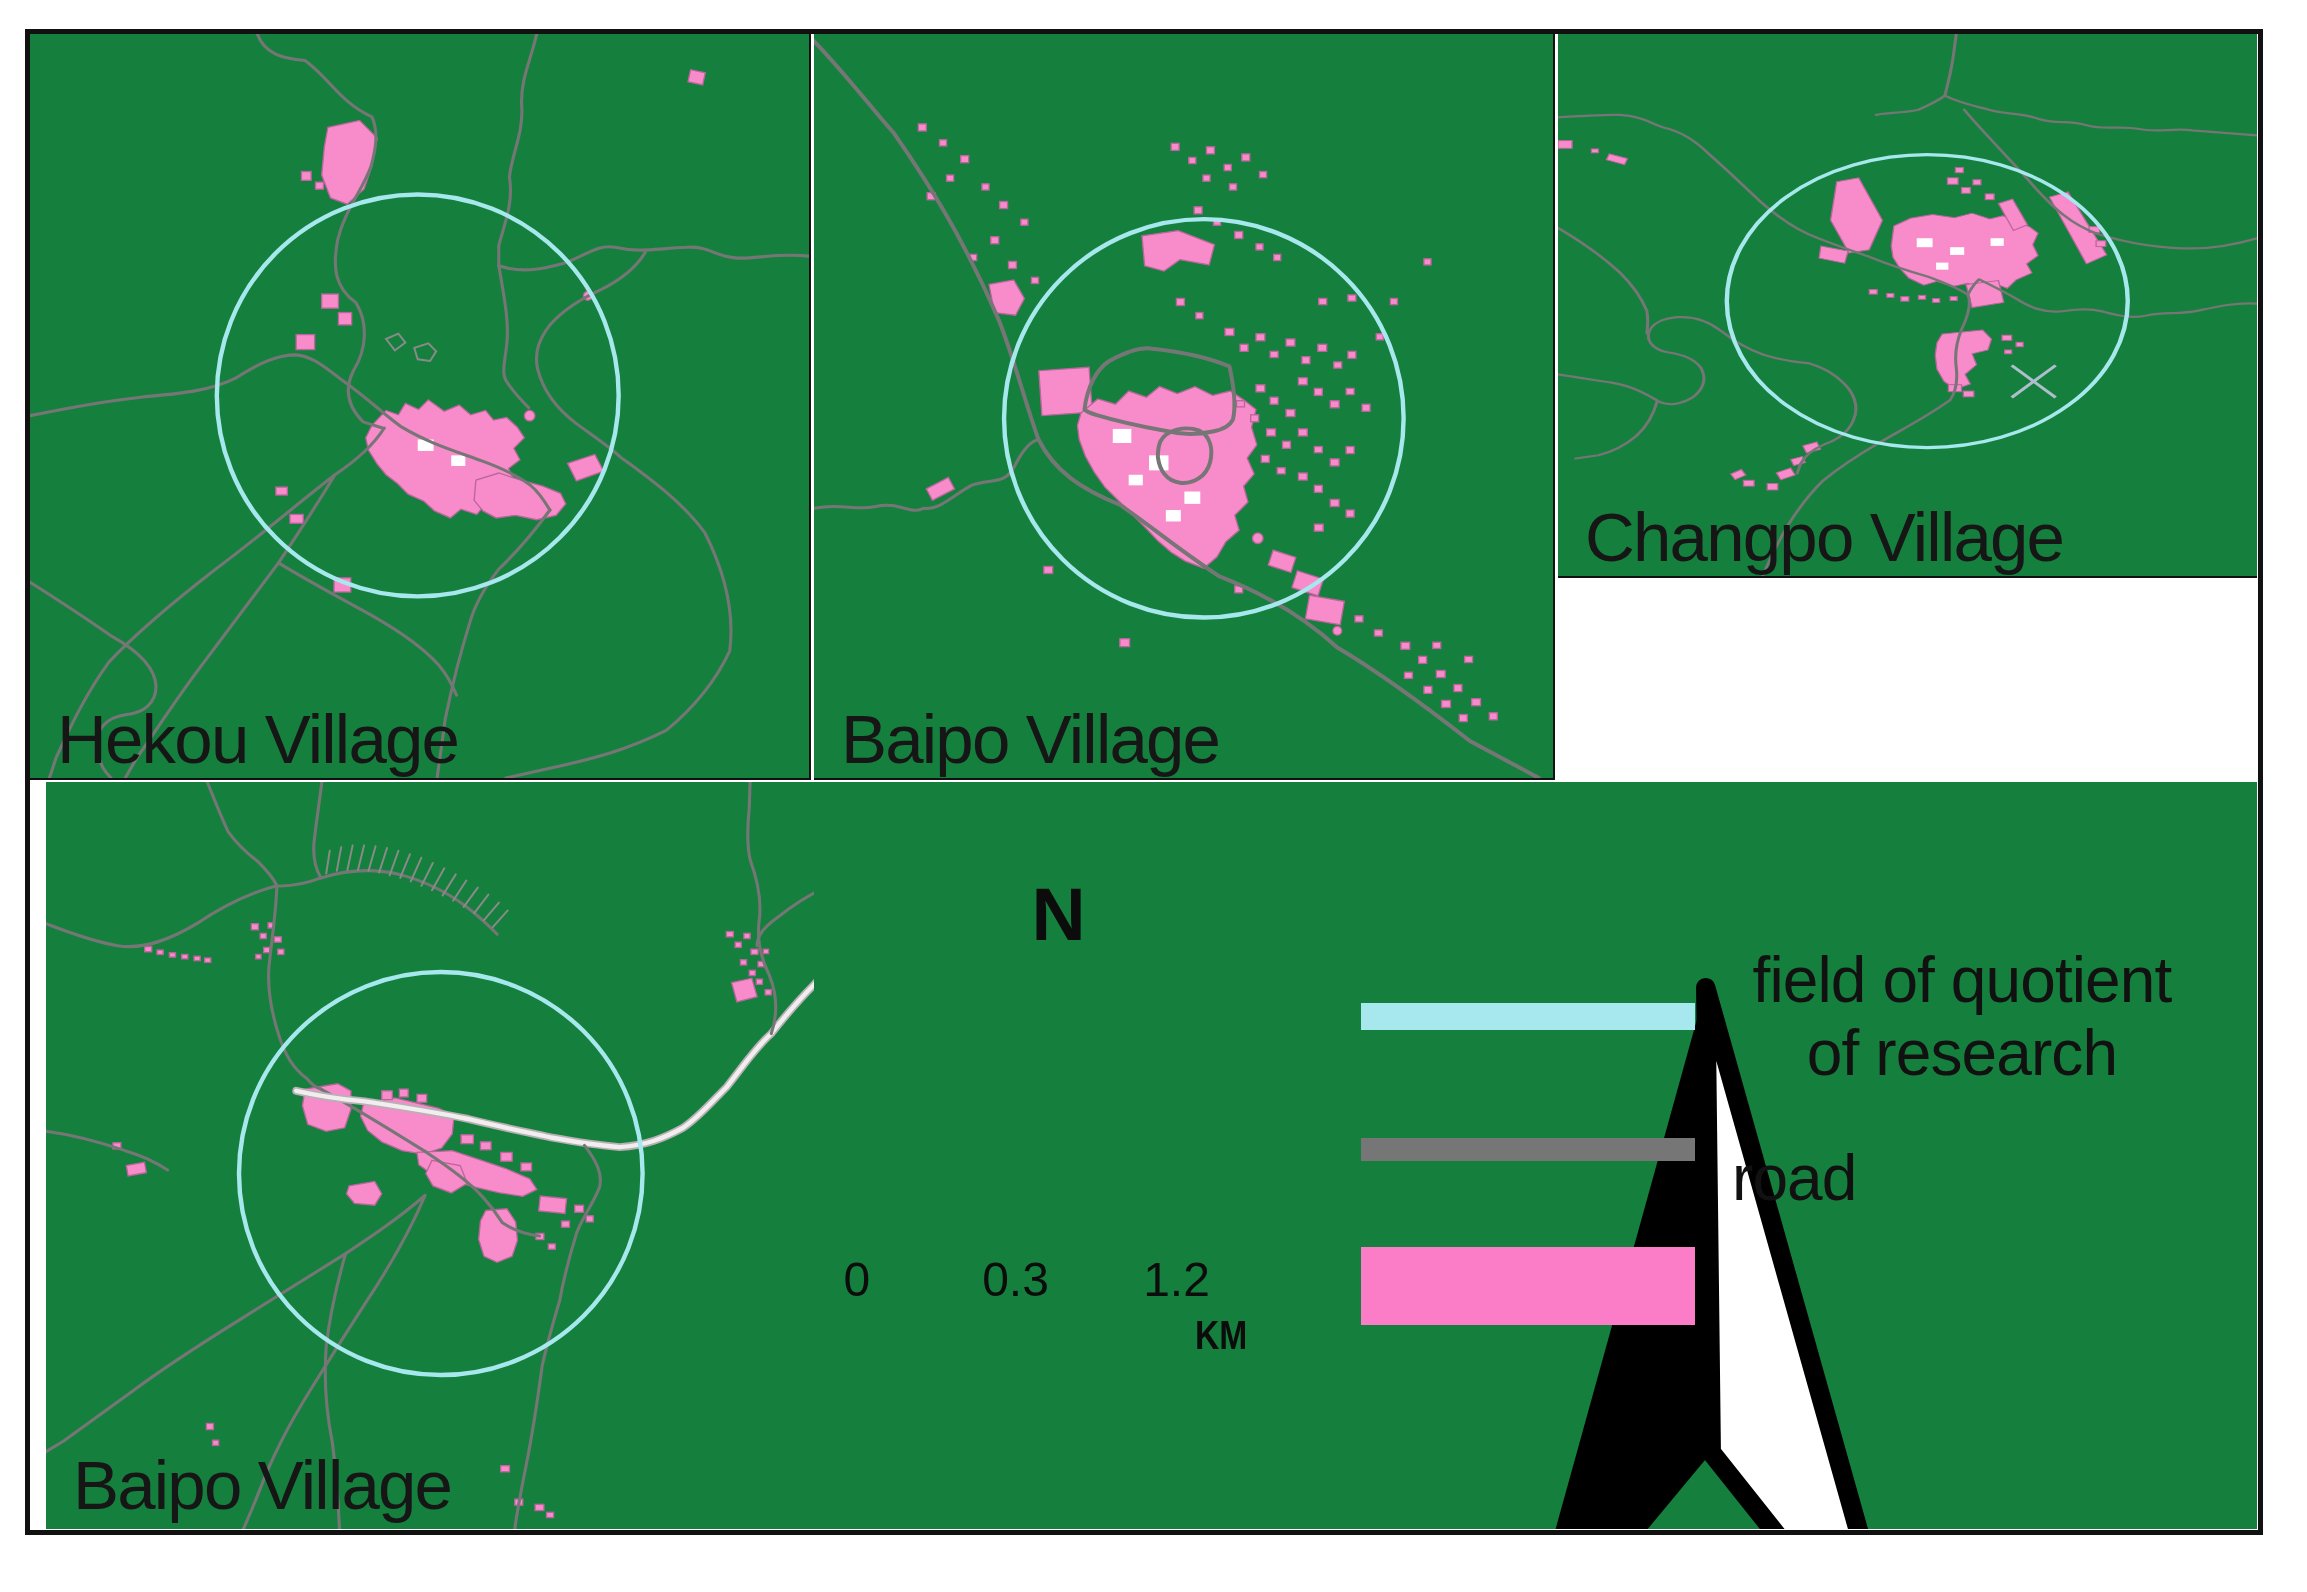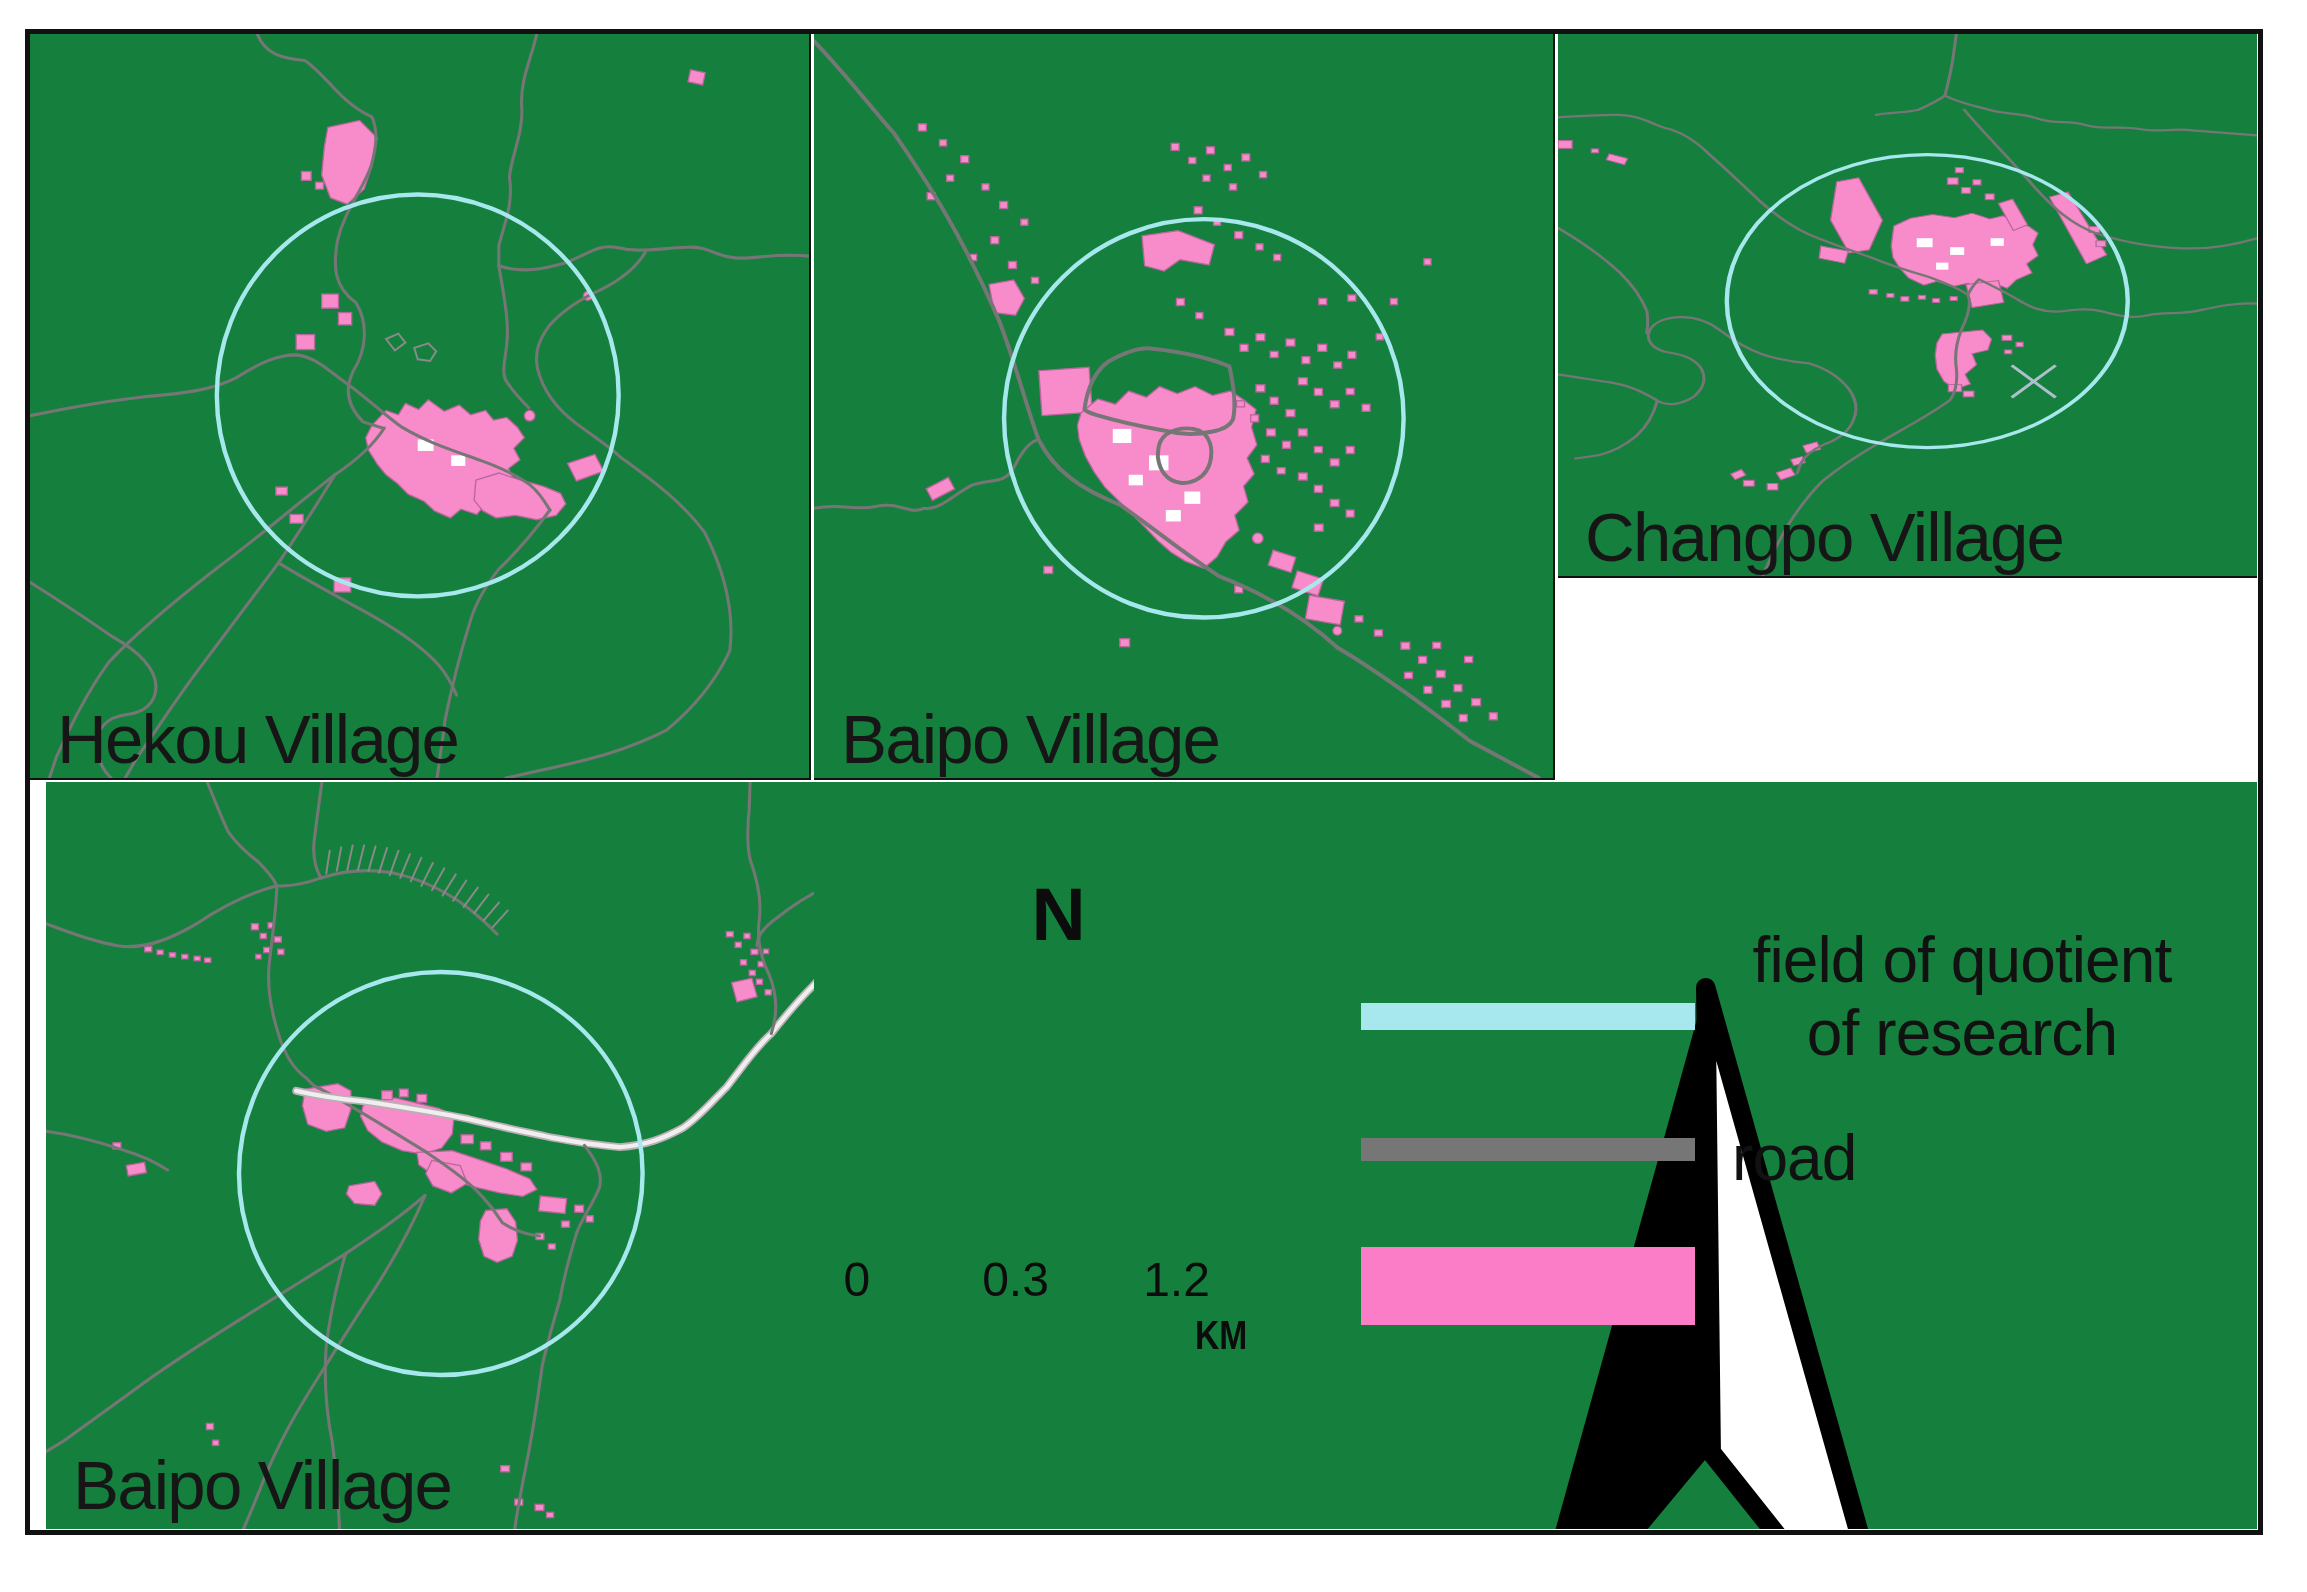--- a/index.html
+++ b/index.html
@@ -32,21 +32,21 @@
   #north-arrow{position:absolute;left:173px;top:189px;}
   .tick{position:absolute;top:470px;font-size:48px;color:#0c0c0c;width:107px;text-align:center;}
   #tick0{left:-10.7px;} #tick1{left:148px;} #tick2{left:309px;}
   #scalebar-svg{position:absolute;left:18px;top:498px;}
   .km{position:absolute;left:381px;top:530px;font-size:41px;font-weight:bold;color:#0c0c0c;
       transform:scaleX(.82);transform-origin:left center;}
   .sw{position:absolute;left:547px;width:334px;}
   #sw-field{top:221px;height:27px;background:var(--c-research_circle,#a7e8ee);}
   #sw-road{top:356px;height:23px;background:var(--c-road,#767676);}
   #sw-bldg{top:465px;height:78px;background:var(--c-building_pure,#fb7dc8);}
-  .ltxt{position:absolute;color:#111;font-size:64px;letter-spacing:-0.9px;line-height:73px;white-space:nowrap;}
+  .ltxt{position:absolute;color:#111;font-size:64px;letter-spacing:-0.9px;line-height:73px;white-space:nowrap;margin-top:20px;}
   #lt-field{left:899px;top:142px;width:498px;text-align:center;white-space:normal;}
   #lt-road{left:918px;top:340px;}
   #lt-bldg{left:918px;top:472px;}
 </style>
 </head>
 <body>
 
 <div id="stage">
  <div id="frame">
 

